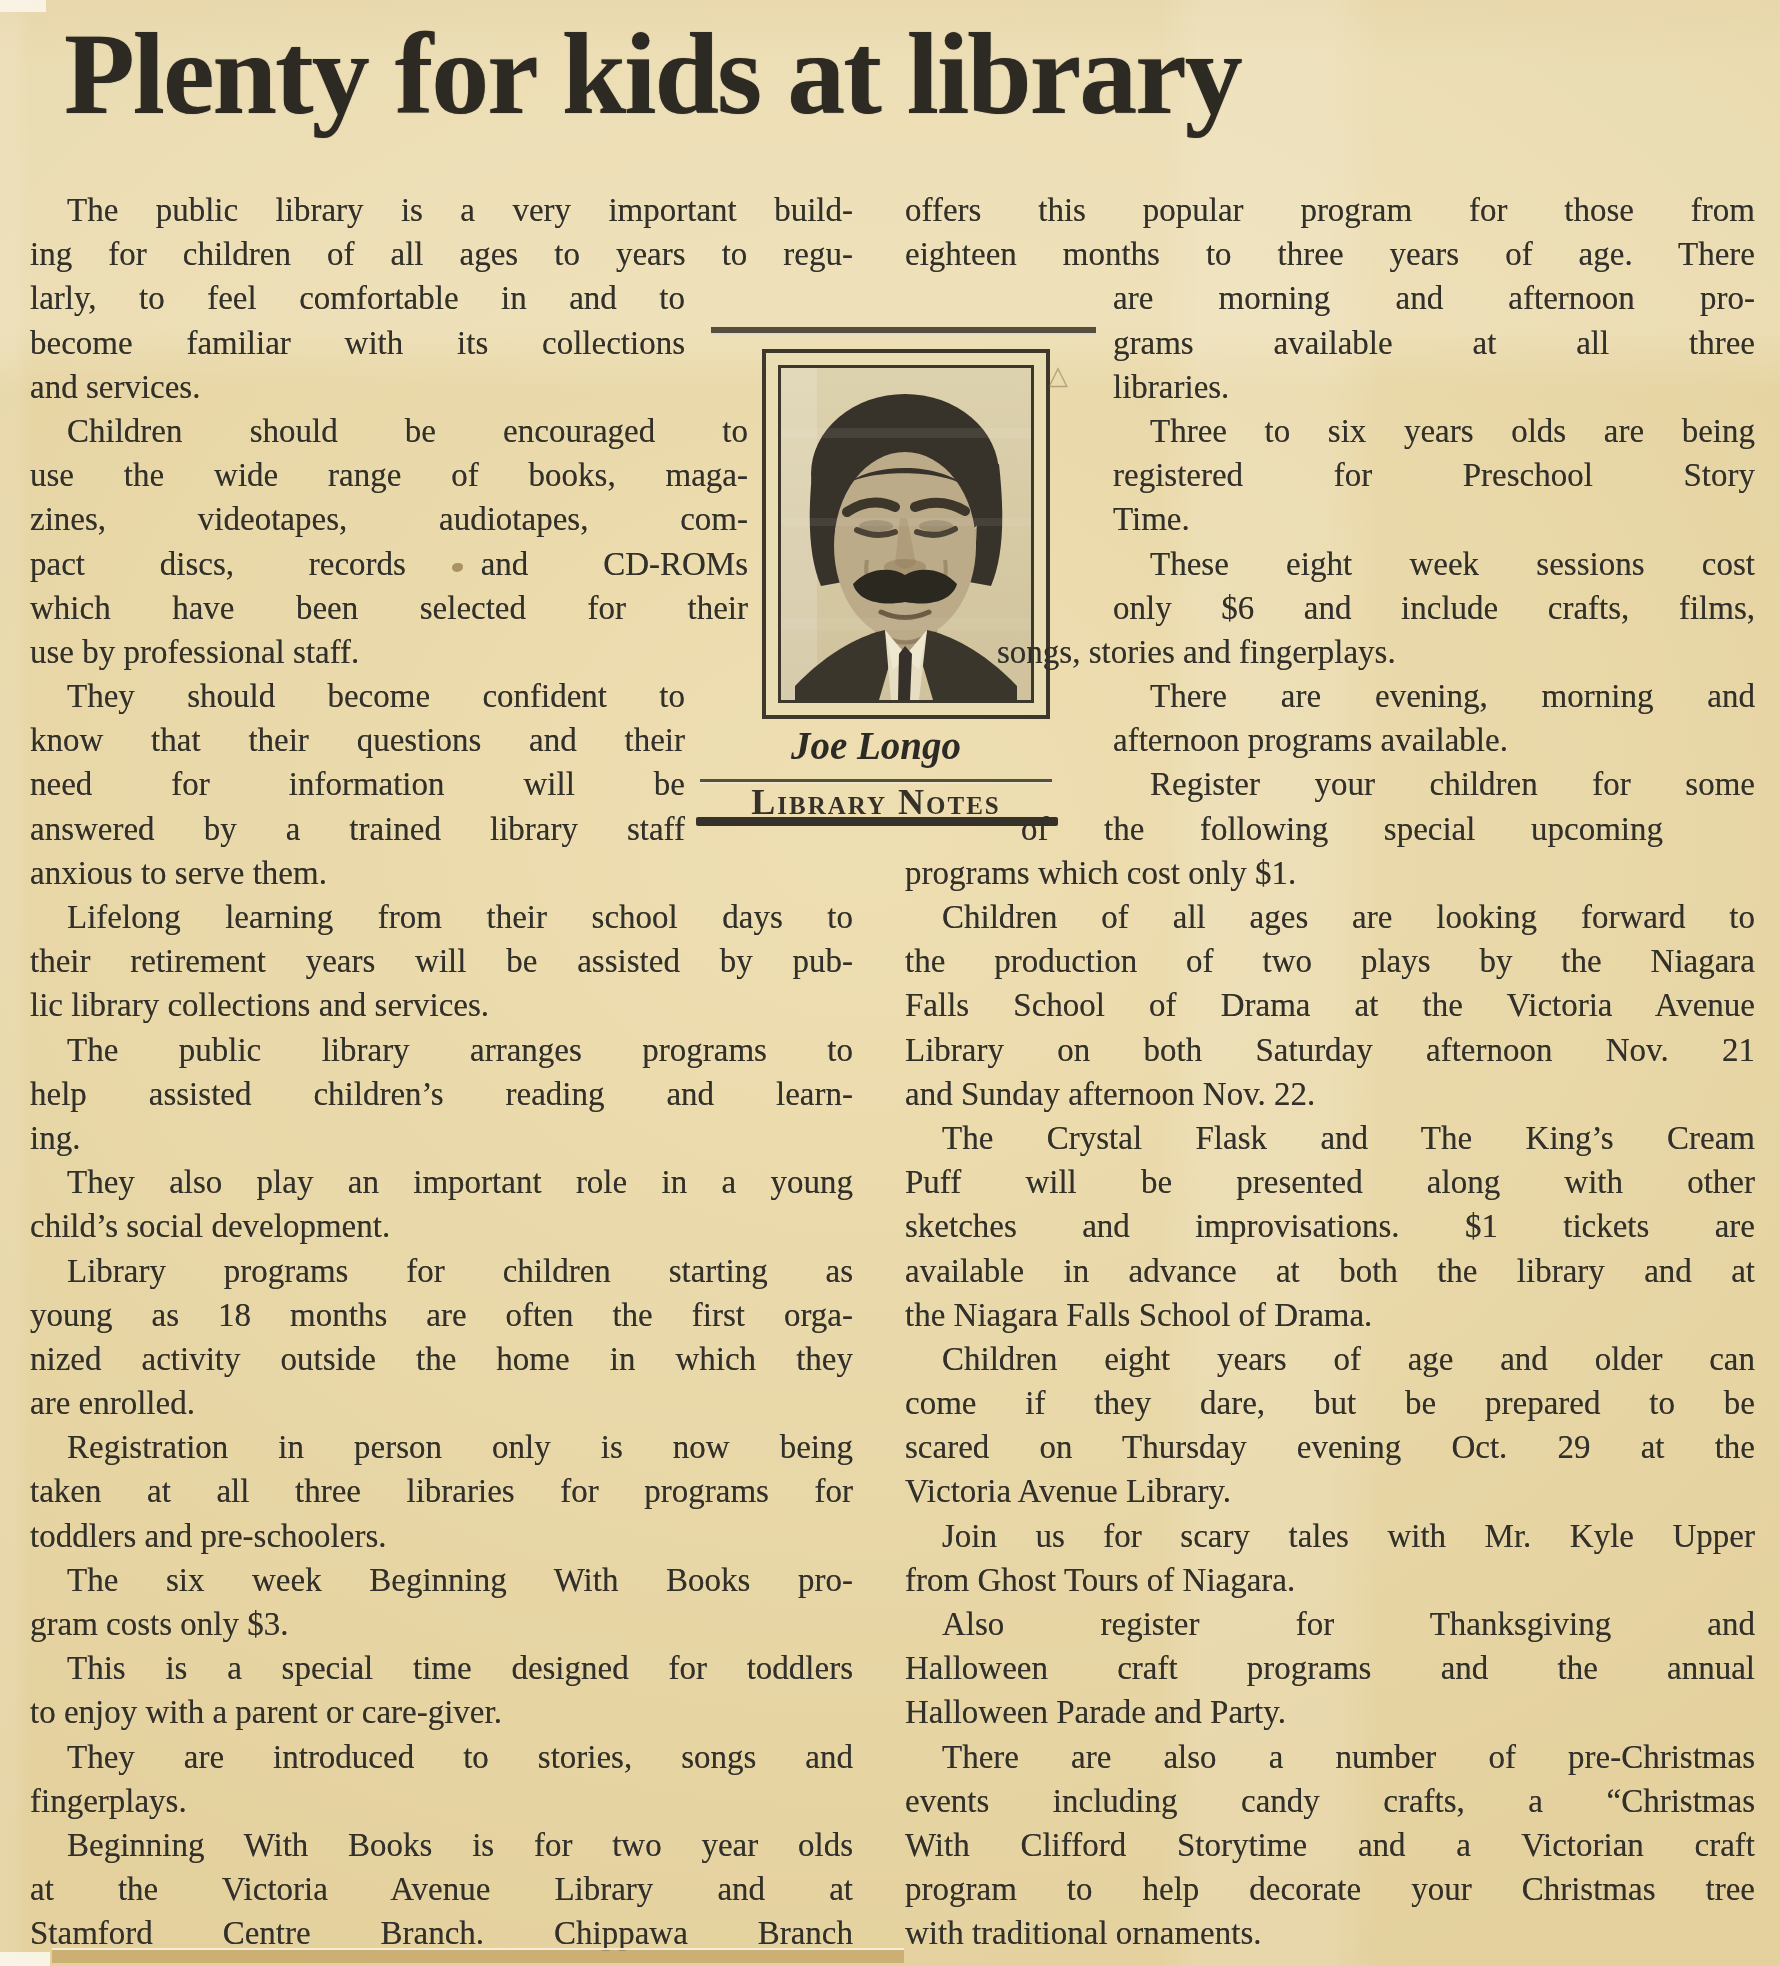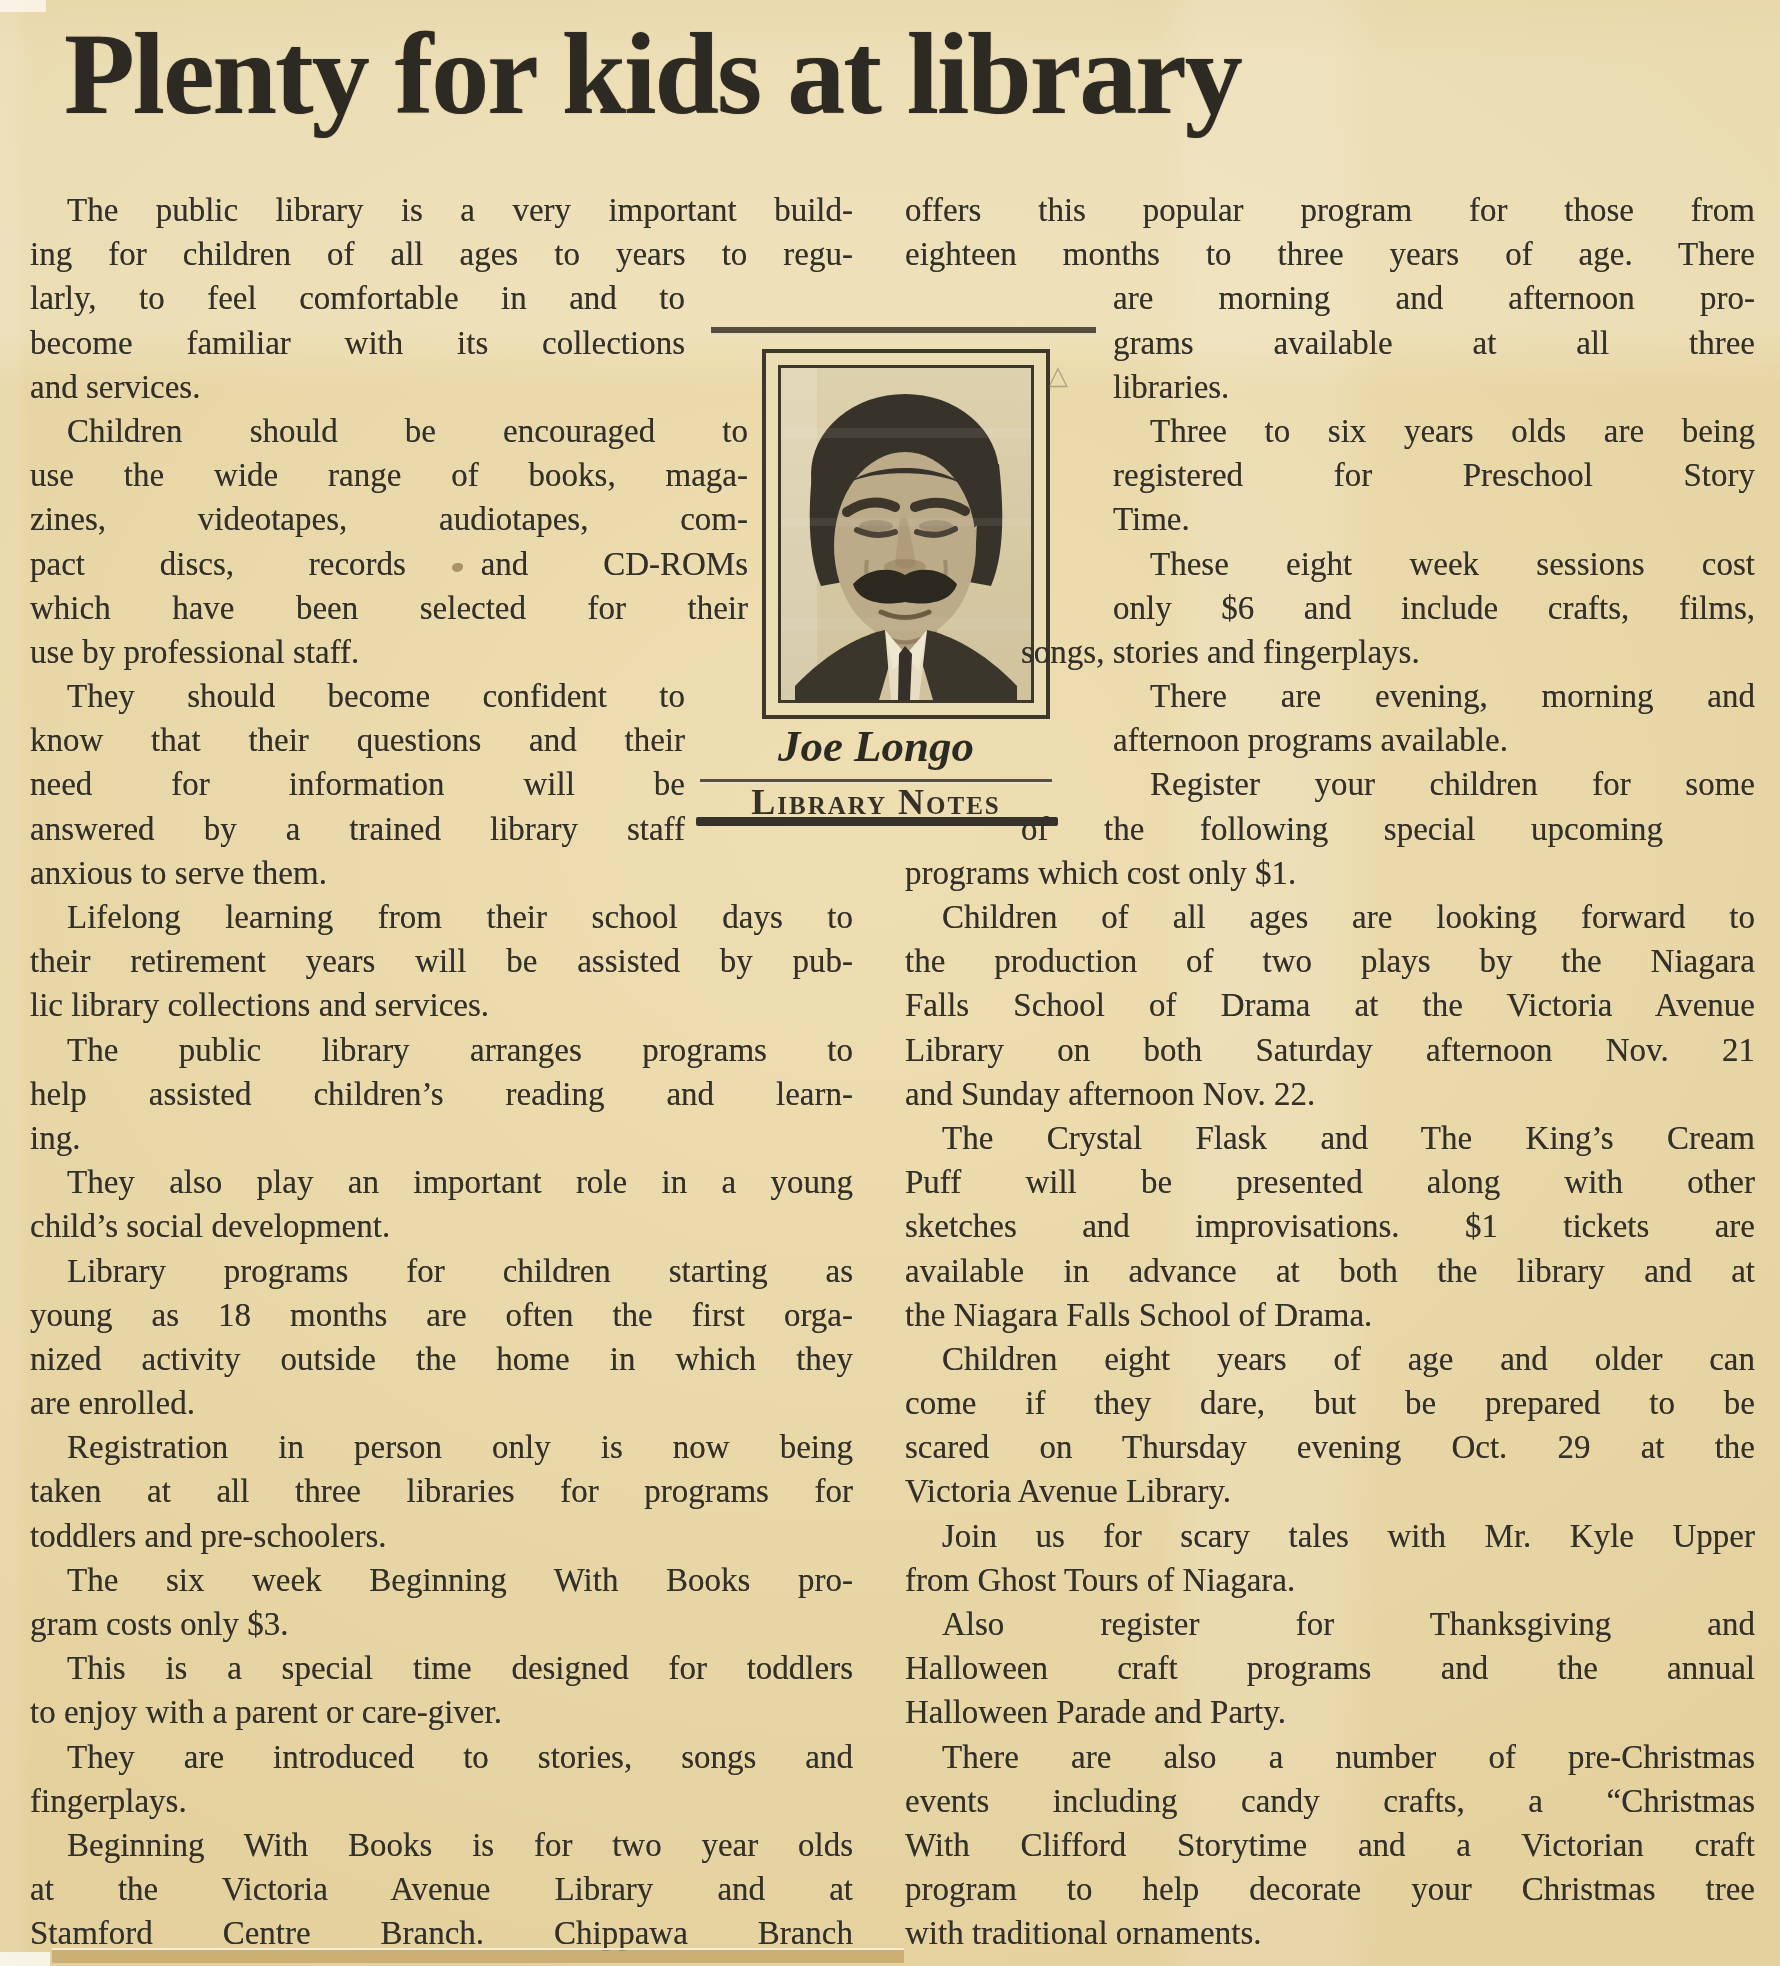--- a/index.html
+++ b/index.html
@@ -48,21 +48,21 @@
   .photo-frame{
     position:absolute;left:762px;top:349px;
     border:4px solid #3e382c;background:var(--photo-matte);
     padding:12px;
   }
   .photo-inner{
     border:3px solid #3e382c;width:250px;height:332px;overflow:hidden;background:#d8cca8;
   }
   .caption-name{
     position:absolute;left:700px;top:720px;width:352px;height:52px;
-    text-align:center;font-style:italic;font-weight:700;font-size:45px;line-height:52px;
+    text-align:center;font-style:italic;font-weight:700;font-size:39px;line-height:52px;
     color:#2b2a24;
   }
   .caption-rule-thin{
     position:absolute;left:700px;top:779px;width:352px;height:3px;
     background:#57503f;border-bottom:2px solid rgba(250,244,222,.9);
   }
   .caption-title{
     position:absolute;left:700px;top:786px;width:352px;height:32px;
     text-align:center;font-variant:small-caps;font-weight:600;font-size:36px;line-height:32px;
     letter-spacing:2px;color:#363229;
@@ -210,21 +210,21 @@
       <div class="line">offers this popular program for those from</div>
       <div class="line">eighteen months to three years of age. There</div>
       <div class="line" style="width: 642px; margin-left: 208px;">are morning and afternoon pro-</div>
       <div class="line" style="width: 642px; margin-left: 208px;">grams available at all three</div>
       <div class="line pend" style="width: 642px; margin-left: 208px;">libraries.</div>
       <div class="line pstart" style="width: 642px; margin-left: 208px;">Three to six years olds are being</div>
       <div class="line" style="width: 642px; margin-left: 208px;">registered for Preschool Story</div>
       <div class="line pend" style="width: 642px; margin-left: 208px;">Time.</div>
       <div class="line pstart" style="width: 642px; margin-left: 208px;">These eight week sessions cost</div>
       <div class="line" style="width: 642px; margin-left: 208px;">only $6 and include crafts, films,</div>
-      <div class="line pend" style="width: 642px; margin-left: 116px;">songs, stories and fingerplays.</div>
+      <div class="line pend" style="width: 642px; margin-left: 92px;">songs, stories and fingerplays.</div>
       <div class="line pstart" style="width: 642px; margin-left: 208px;">There are evening, morning and</div>
       <div class="line pend" style="width: 642px; margin-left: 208px;">afternoon programs available.</div>
       <div class="line pstart" style="width: 642px; margin-left: 208px;">Register your children for some</div>
       <div class="line" style="width: 642px; margin-left: 116px;">of the following special upcoming</div>
       <div class="line pend">programs which cost only $1.</div>
       <div class="line pstart">Children of all ages are looking forward to</div>
       <div class="line">the production of two plays by the Niagara</div>
       <div class="line">Falls School of Drama at the Victoria Avenue</div>
       <div class="line">Library on both Saturday afternoon Nov. 21</div>
       <div class="line pend">and Sunday afternoon Nov. 22.</div>

